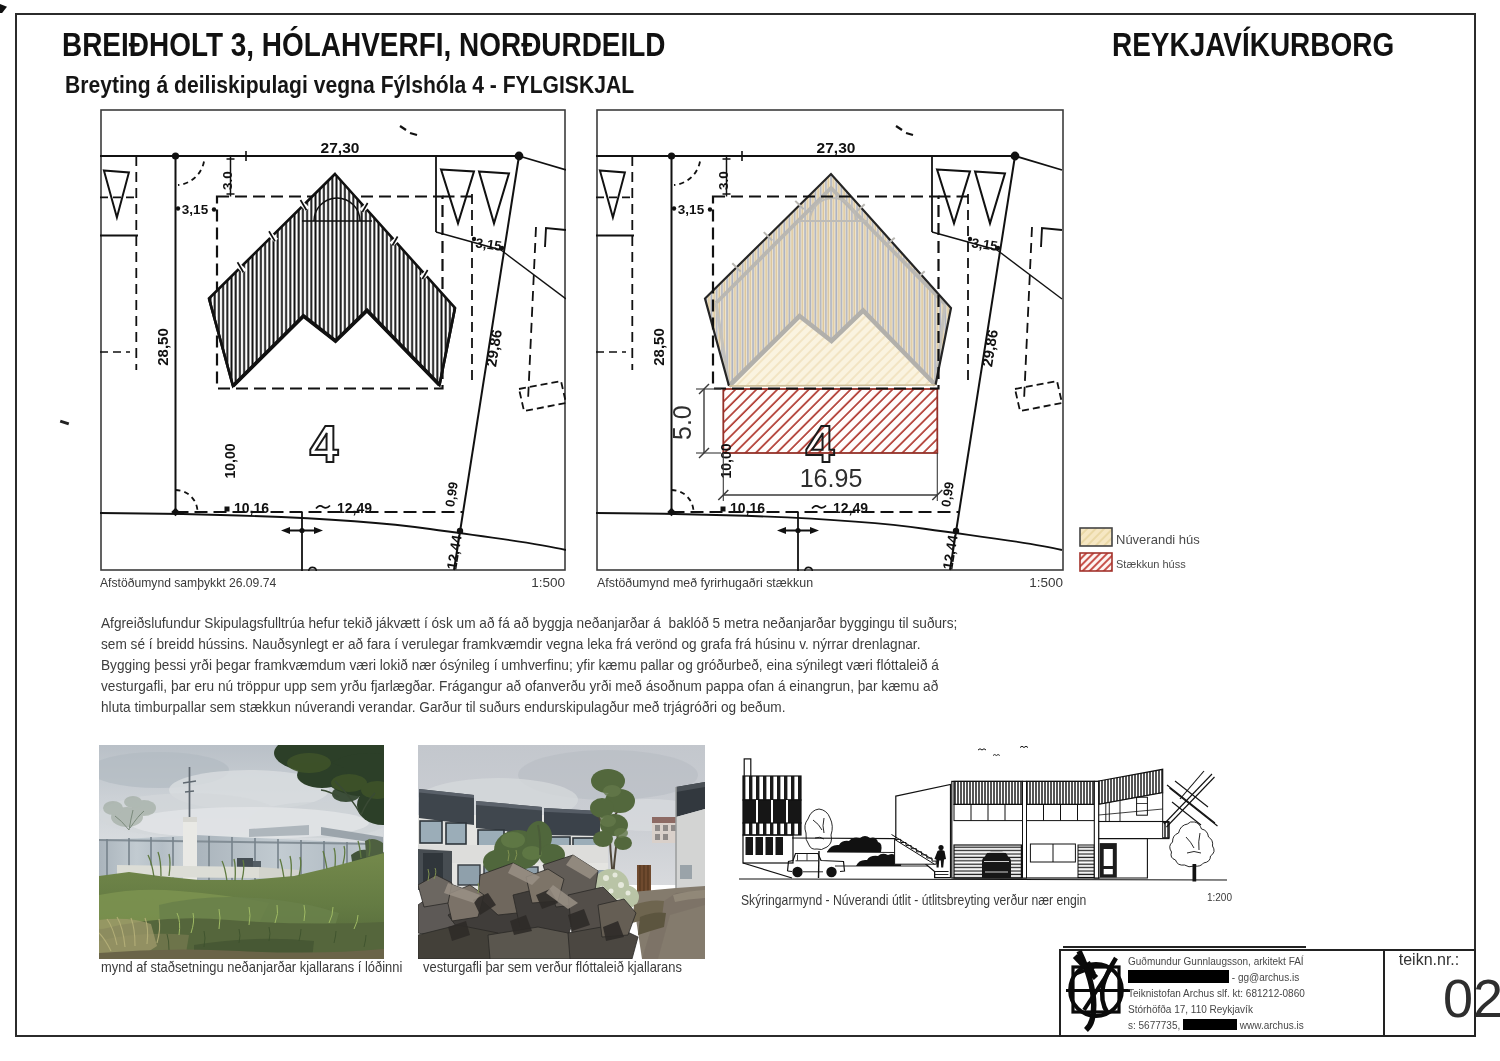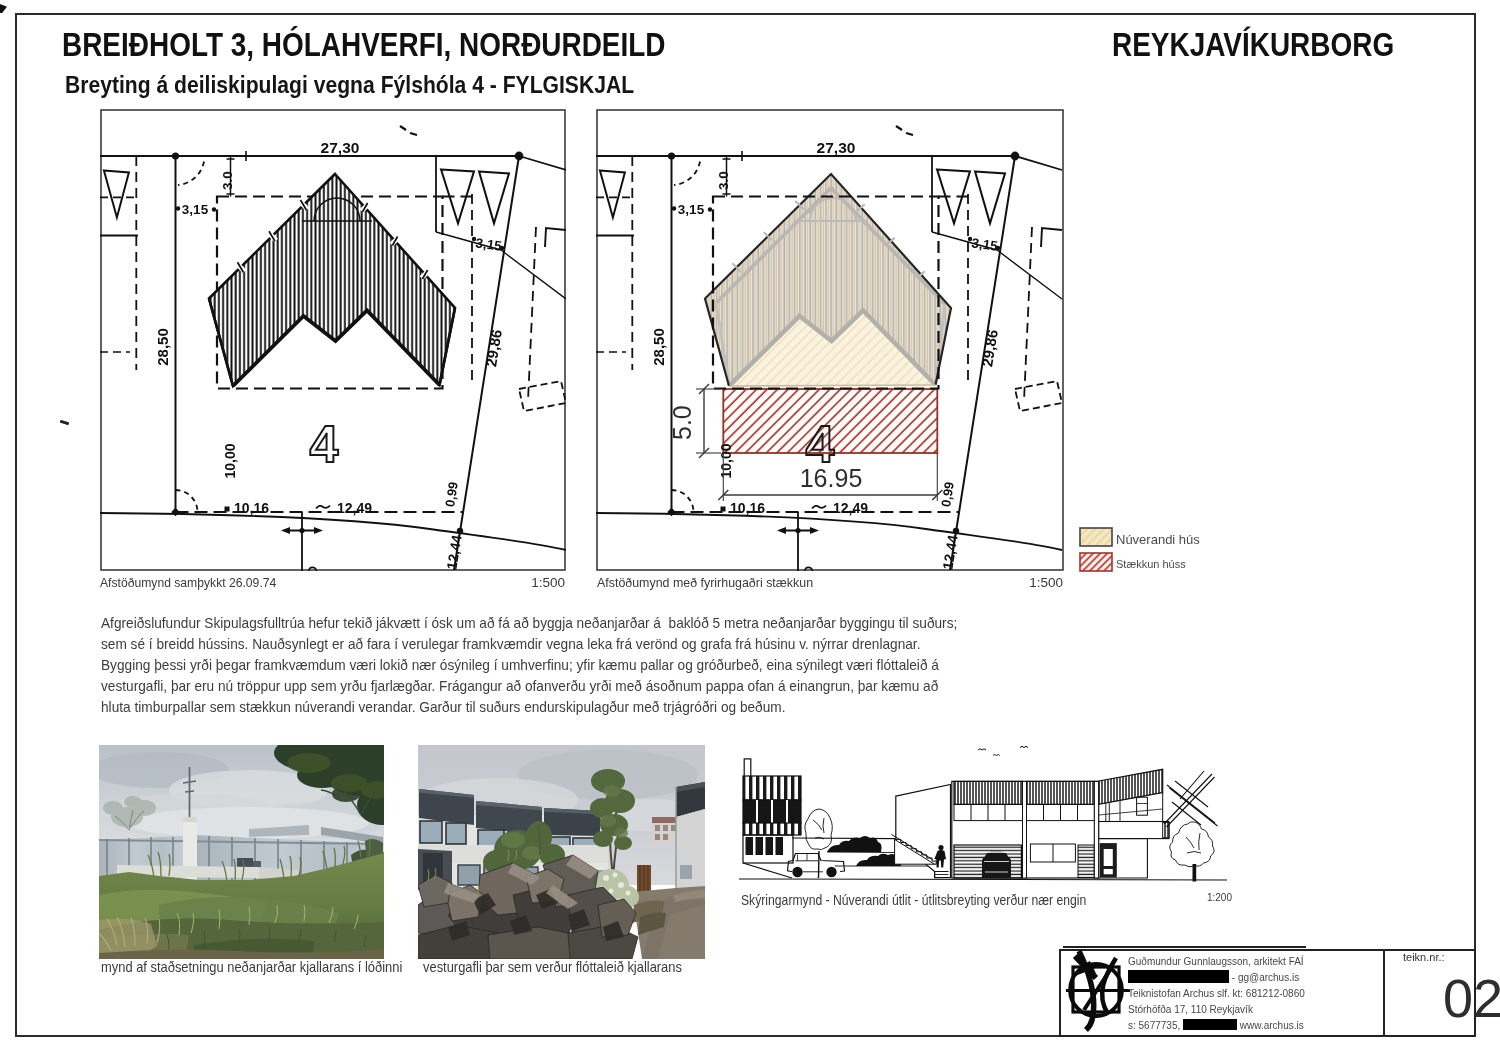--- a/index.html
+++ b/index.html
@@ -769,15 +769,15 @@
 </svg>
 
 <div class="abs" style="left:1128px;top:954px;font-size:10px;line-height:16px;color:#474747;">
 Guðmundur Gunnlaugsson, arkitekt FAÍ<br>
 <span style="display:inline-block;width:101px;height:13px;background:#000;vertical-align:-2px;"></span> - gg@archus.is<br>
 Teiknistofan Archus slf. kt: 681212-0860<br>
 Stórhöfða 17, 110 Reykjavík<br>
 s: 5677735, <span style="display:inline-block;width:54px;height:11px;background:#000;vertical-align:-1px;"></span> www.archus.is
 </div>
 
-<div class="abs" style="left:1385px;top:951px;width:88px;text-align:left;font-size:11px;color:#333;margin-left:18px;">teikn.nr.:</div>
+<div class="abs" style="left:1385px;top:951px;width:88px;text-align:center;font-size:16px;color:#333;">teikn.nr.:</div>
 
 <div class="abs" style="left:1385px;top:967px;width:88px;text-align:center;font-size:54px;color:#2e2e2e;padding-left:44px;">02</div>
 
 </body></html>

